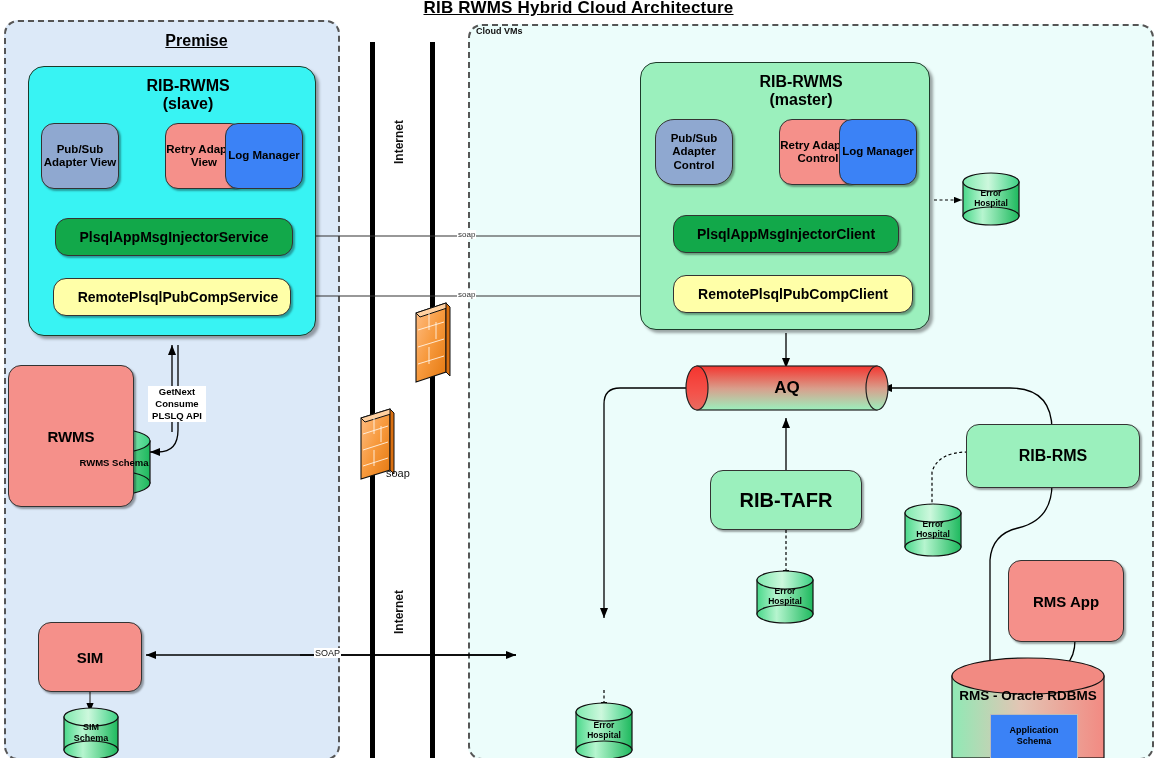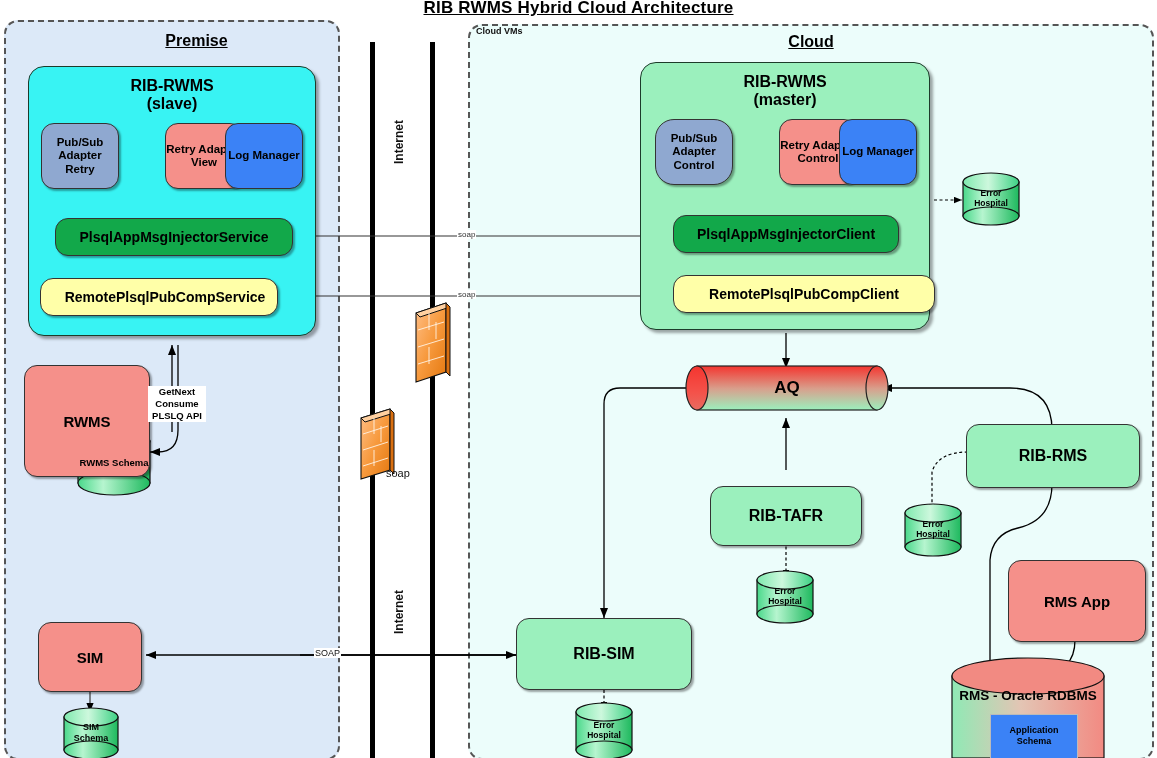--- a/index.html
+++ b/index.html
@@ -35,21 +35,21 @@
   
   .box{border:1px solid #333;border-radius:13px;
        display:flex;align-items:center;justify-content:center;
        text-align:center;font-weight:bold;color:#000;
        box-shadow:2px 2px 2px rgba(0,0,0,.35);}
   .rib-container{border-radius:16px;border:1px solid #1d3b2a;
        box-shadow:3px 3px 3px rgba(0,0,0,.35);}
 
   #rwms-slave{left:28px;top:66px;width:288px;height:270px;background:#38f3f3;}
   #rwms-master{left:640px;top:62px;width:290px;height:268px;background:#9bf0bd;}
-  .rib-head{position:absolute;left:0;top:10px;width:100%;text-align:center;
+  .rib-head{position:absolute;left:16px;top:10px;width:100%;text-align:center;
             font-size:16px;font-weight:bold;line-height:1.15;}
 
   .mini{width:78px;height:66px;font-size:11.5px;line-height:1.15;}
   .mini.blue{background:#8fa8d0;}
   .mini.salmon{background:#f5908a;margin-left:32px;}
   .mini.magenta{background:#3b82f6;}
 
   .svc{height:38px;font-size:14px;}
   .svc.green{background:#12a84a;}
   .svc.yellow{background:#ffffa8;}
@@ -71,21 +71,20 @@
 </head>
 <body>
 
 <div id="stage">
 
   <div class="abs" id="title">RIB RWMS Hybrid Cloud Architecture</div>
 
   <div class="abs zone" id="premise-zone"></div>
   <div class="abs zone" id="cloud-zone"></div>
   <div class="abs zone-title" id="premise-title">Premise</div>
-  <div class="abs zone-title" id="cloud-title">Cloud</div>
   <div class="abs" id="cloudvms-label">Cloud VMs</div>
 
   <div class="abs pipe" id="pipe-left"></div>
   <div class="abs pipe" id="pipe-right"></div>
   <div class="abs internet-lbl" id="internet-top">Internet</div>
   <div class="abs internet-lbl" id="internet-bottom">Internet</div>
 
   <svg class="abs" width="1157" height="758" style="left:0;top:0;pointer-events:none;">
     <defs>
       <marker id="ah" markerWidth="9" markerHeight="9" refX="8" refY="3.2" orient="auto" markerUnits="strokeWidth">
@@ -220,28 +219,28 @@
                  M374,418 L374,434 M381,426 L381,442 M374,450 L374,466"></path>
       </g>
     </g>
   </svg>
 
   <div class="abs rib-container" id="rwms-slave">
     <div class="rib-head">
       <span>RIB-RWMS</span><br>
       <span>(slave)</span>
     </div>
-    <div class="abs box mini blue" style="left:12px;top:56px;">Pub/Sub Adapter Retry</div>
+    <div class="abs box mini blue" style="left:12px;top:56px;">Pub/Sub Adapter View</div>
     <div class="abs box mini salmon" style="left:104px;top:56px;">Retry Adapter View</div>
     <div class="abs box mini magenta" style="left:196px;top:56px;">Log Manager</div>
     <div class="abs box svc green" style="left:26px;top:151px;width:238px;">PlsqlAppMsgInjectorService</div>
-    <div class="abs box svc yellow" style="left:11px;top:211px;width:238px;padding-left:12px;">RemotePlsqlPubCompService</div>
-  </div>
-
-  <div class="abs box redbox" style="left:24px;top:365px;width:126px;height:112px;font-size:15px;">RWMS</div>
+    <div class="abs box svc yellow" style="left:24px;top:211px;width:238px;padding-left:12px;">RemotePlsqlPubCompService</div>
+  </div>
+
+  <div class="abs box redbox" style="left:8px;top:365px;width:126px;height:142px;font-size:15px;">RWMS</div>
   <div class="abs" style="left:78px;top:440px;width:72px;height:44px;
         display:flex;align-items:center;justify-content:center;font-size:9.5px;font-weight:bold;">RWMS Schema</div>
 
   <div class="abs note" style="left:148px;top:386px;width:58px;">
     <span style="white-space:pre-line;">GetNext
 Consume
 PLSLQ API</span>
   </div>
 
   <div class="abs box redbox" style="left:38px;top:622px;width:104px;height:70px;font-size:15px;">SIM</div>
@@ -254,30 +253,29 @@
 
   <div class="abs rib-container" id="rwms-master">
     <div class="rib-head">
       <span>RIB-RWMS</span><br>
       <span>(master)</span>
     </div>
     <div class="abs box mini blue" style="left:14px;top:56px;border-radius:19px;">Pub/Sub Adapter Control</div>
     <div class="abs box mini salmon" style="left:106px;top:56px;">Retry Adapter Control</div>
     <div class="abs box mini magenta" style="left:198px;top:56px;">Log Manager</div>
     <div class="abs box svc green" style="left:32px;top:152px;width:226px;">PlsqlAppMsgInjectorClient</div>
-    <div class="abs box svc yellow" style="left:32px;top:212px;width:262px;">RemotePlsqlPubCompClient</div>
+    <div class="abs box svc yellow" style="left:32px;top:212px;width:240px;">RemotePlsqlPubCompClient</div>
   </div>
 
   <div class="abs" style="left:697px;top:366px;width:180px;height:44px;
         display:flex;align-items:center;justify-content:center;font-size:17px;font-weight:bold;">AQ</div>
 
-  <div class="abs box greenbox" style="left:710px;top:486px;width:152px;height:60px;font-size:16px;">RIB-TAFR</div>
-  <div class="abs box greenbox" style="left:516px;top:618px;width:176px;height:72px;font-size:16px;">RIB-SIM</div>
+  <div class="abs box greenbox" style="left:710px;top:470px;width:152px;height:60px;font-size:20px;">RIB-TAFR</div>
   <div class="abs box greenbox" style="left:966px;top:424px;width:174px;height:64px;font-size:16px;">RIB-RMS</div>
-  <div class="abs box redbox" style="left:1008px;top:560px;width:138px;height:82px;font-size:15px;">RMS App</div>
+  <div class="abs box redbox" style="left:1008px;top:560px;width:116px;height:82px;font-size:15px;">RMS App</div>
 
   <div class="abs" style="left:952px;top:688px;width:152px;text-align:center;
         font-size:13.5px;font-weight:bold;color:#000;">RMS - Oracle RDBMS</div>
   <div class="abs" id="appschema">
     <span>Application</span><br>
     <span>Schema</span>
   </div>
 
   <div class="abs" style="left:963px;top:179px;width:56px;height:38px;
         display:flex;flex-direction:column;align-items:center;justify-content:center;

